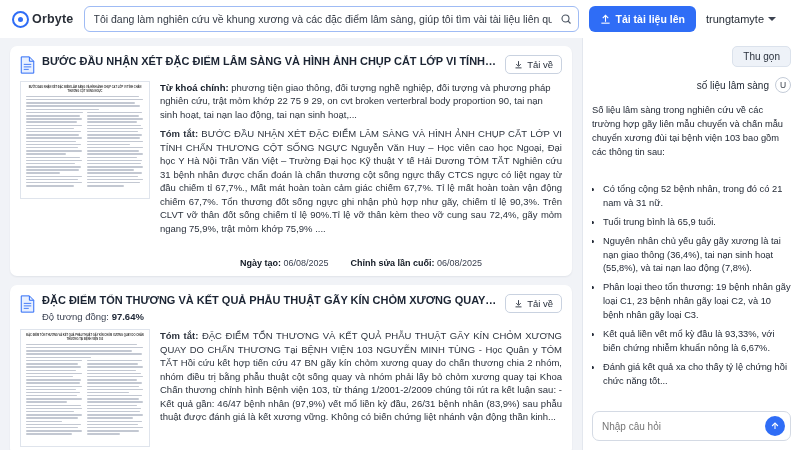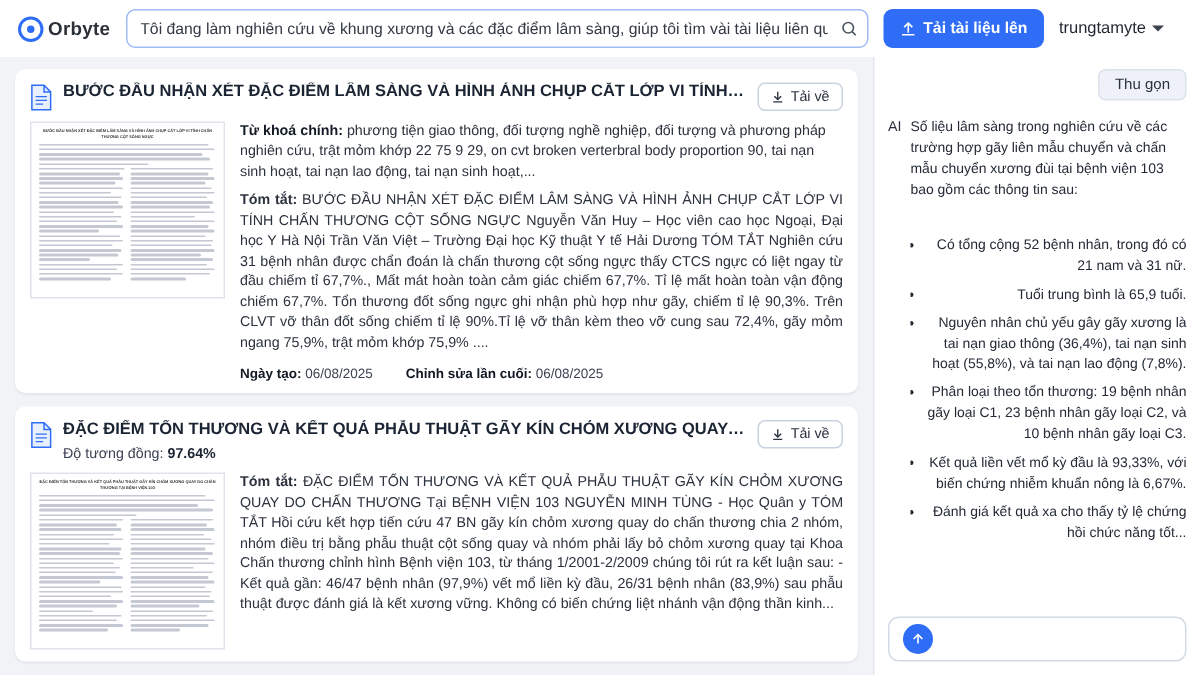--- a/index.html
+++ b/index.html
@@ -124,21 +124,21 @@
   .thumb-lines { display: flex; flex-direction: column; gap: 1.8px; }
   .tl { height: 1.4px; background: #c3c8d2; border-radius: 1px; }
   .thumb-cols { display: flex; gap: 4px; margin-top: 2px; }
   .thumb-cols > div { flex: 1; display: flex; flex-direction: column; gap: 1.8px; }
 
   .meta { flex: 1 1 auto; min-width: 0; }
   .kv { font-size: 9.5px; line-height: 1.42; color: #2b323d; }
   .kv b { color: #121a26; }
   .kv-block { margin-bottom: 6px; }
   .summary { font-size: 9.5px; line-height: 1.42; color: #2b323d; text-align: justify; }
-  .dates { display: flex; gap: 22px; margin-top: 9px; font-size: 9px; color: #3b4252; }
+  .dates { display: flex; gap: 22px; margin-top: 23px; font-size: 9px; color: #3b4252; justify-content: center; }
   .dates b { color: #111823; }
 
   
   .chat {
     flex: 0 0 218px;
     background: #fff;
     border-left: 1px solid #e3e7ee;
     display: flex; flex-direction: column;
     padding: 8px 9px 9px 9px;
     min-width: 0;
@@ -155,21 +155,21 @@
   .avatar-u {
     width: 16px; height: 16px; border-radius: 50%;
     border: 1px solid #c4ccd8; color: #333b47;
     font-size: 8.5px; display: flex; align-items: center; justify-content: center;
   }
   .chat-ai { display: flex; gap: 6px; margin-top: 11px; flex: 1 1 auto; min-height: 0; }
   .ai-badge { font-size: 9.5px; color: #2b323d; flex: 0 0 auto; padding-top: 1px; }
   .ai-text { font-size: 9.3px; line-height: 1.5; color: #232a36; overflow: hidden; }
   .ai-text p { margin-bottom: 23px; }
   .ai-text ul { margin: 0 0 0 11px; }
-  .ai-text li { margin-bottom: 5px; text-align: right; }
+  .ai-text li { margin-bottom: 5px; }
   .chat-inputrow {
     display: flex; align-items: center; gap: 6px;
     border: 1px solid #d4dae4; border-radius: 7px;
     padding: 4px 5px 4px 9px; margin-top: 8px;
     flex: 0 0 auto;
   }
   .chat-input {
     flex: 1 1 auto; border: none; outline: none;
     font-size: 10px; color: #2a313d;
     font-family: "Liberation Sans", sans-serif;
@@ -429,37 +429,41 @@
         </div>
       </div>
 
     </div>
 
     <div class="chat">
       <div class="chat-top">
         <button class="collapse-btn">Thu gọn</button>
       </div>
 
+      <div class="chat-userrow">
+        <span class="chat-usertext">số liệu lâm sàng</span>
+        <span class="avatar-u">U</span>
+      </div>
 
       <div class="chat-ai">
-        <span class="ai-badge">AI</span>
         <div class="ai-text">
           <p>Số liệu lâm sàng trong nghiên cứu về các trường hợp gãy liên mẫu chuyển và chấn mẫu chuyển xương đùi tại bệnh viện 103 bao gồm các thông tin sau:</p>
           <ul>
             <li>Có tổng cộng 52 bệnh nhân, trong đó có 21 nam và 31 nữ.</li>
             <li>Tuổi trung bình là 65,9 tuổi.</li>
             <li>Nguyên nhân chủ yếu gây gãy xương là tai nạn giao thông (36,4%), tai nạn sinh hoạt (55,8%), và tai nạn lao động (7,8%).</li>
             <li>Phân loại theo tổn thương: 19 bệnh nhân gãy loại C1, 23 bệnh nhân gãy loại C2, và 10 bệnh nhân gãy loại C3.</li>
             <li>Kết quả liền vết mổ kỳ đầu là 93,33%, với biến chứng nhiễm khuẩn nông là 6,67%.</li>
             <li>Đánh giá kết quả xa cho thấy tỷ lệ chứng hồi chức năng tốt...</li>
           </ul>
         </div>
       </div>
 
       <div class="chat-inputrow">
+        <input class="chat-input" type="text" placeholder="Nhập câu hỏi" style="">
         <button class="send-btn">
           <svg class="send-icon" viewBox="0 0 24 24" fill="none" stroke="#ffffff" stroke-width="2.6">
             <path d="M12 19V5"></path>
               <path d="M5 12l7-7 7 7"></path>
           </svg>
         </button>
       </div>
     </div>
 
   </div>

